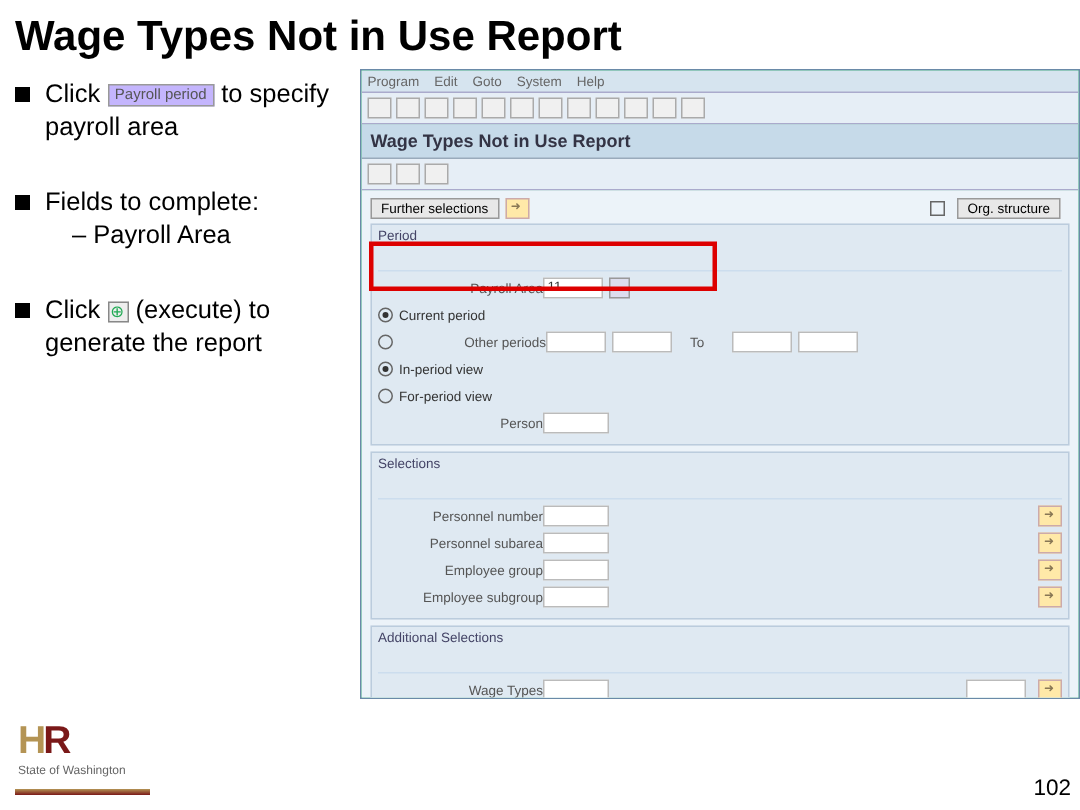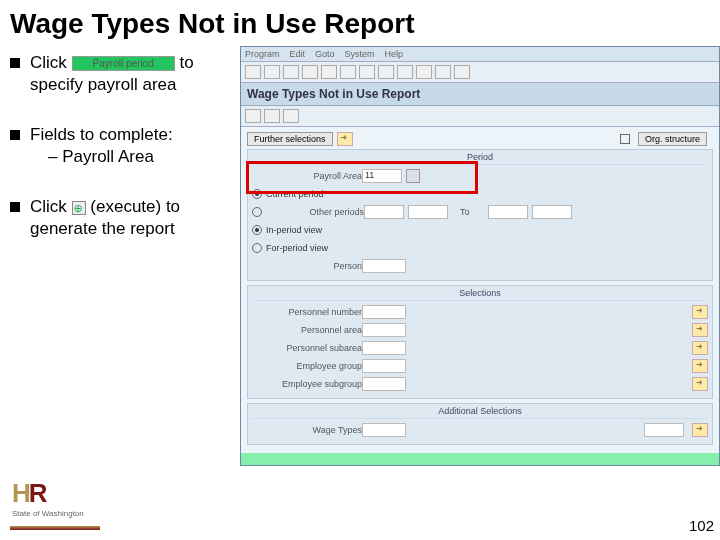--- a/index.html
+++ b/index.html
@@ -4,41 +4,41 @@
 <style>
   * { box-sizing: border-box; margin: 0; padding: 0; }
   body { font-family: Arial, Helvetica, sans-serif; width: 720px; height: 540px; background: #fff; position: relative; }
   .slide { width: 720px; height: 540px; position: relative; }
   .title { font-size: 28px; font-weight: bold; padding: 8px 10px 6px; }
   .content { display: flex; }
   .left { width: 240px; padding: 6px 8px 0 10px; font-size: 17px; line-height: 1.3; }
   .bullet { display: flex; margin-bottom: 28px; }
   .sq { width: 10px; height: 10px; background: #000; margin: 6px 10px 0 0; flex-shrink: 0; }
   .btxt { flex: 1; }
-  .inline-btn { display: inline-block; background: #22c55e; border: 1px solid #999; font-size: 10px; padding: 0 20px; vertical-align: middle; color: #555; }
+  .inline-btn { display: inline-block; background: #c4b5fd; border: 1px solid #999; font-size: 10px; padding: 0 4px; vertical-align: middle; color: #555; }
   .exec-icon { display: inline-block; width: 14px; height: 14px; border: 1px solid #888; background: #eee; vertical-align: middle; position: relative; }
   .exec-icon::after { content: "⊕"; font-size: 11px; position: absolute; top: -1px; left: 1px; color: #2a5; }
   .sub { margin-left: 18px; }
   .right { flex: 1; border: 1px solid #6a8aa8; background: #86efac; font-size: 9px; color: #333; height: 420px; overflow: hidden; }
   .menubar { background: #d6e4ef; border-bottom: 1px solid #aac; padding: 2px 4px; display: flex; gap: 10px; color: #666; }
   .toolbar { background: #e6eef6; border-bottom: 1px solid #aac; padding: 3px 4px; display: flex; gap: 3px; align-items: center; }
   .tbtn { width: 16px; height: 14px; background: #f0f0f0; border: 1px solid #aaa; }
   .apptitle { background: #c6dae9; padding: 4px 6px; font-weight: bold; font-size: 12px; color: #334; border-bottom: 1px solid #9ab; }
   .toolbar2 { background: #e6eef6; border-bottom: 1px solid #aac; padding: 3px 4px; display: flex; gap: 3px; }
   .body-area { padding: 4px 6px; background: #ecf3f9; }
   .rowline { display: flex; align-items: center; margin-bottom: 2px; min-height: 16px; }
   .lbl { width: 110px; color: #555; text-align: right; }
   .inp { background: #fff; border: 1px solid #bbb; height: 14px; width: 30px; display: inline-block; margin-right: 4px; font-size: 9px; padding: 0 2px; }
   .inp.sm { width: 40px; }
   .inp.md { width: 44px; }
   .valbtn { width: 14px; height: 14px; background: #dde; border: 1px solid #999; display: inline-block; }
   .arrowbtn { width: 16px; height: 14px; background: #ffe9a8; border: 1px solid #caa; display: inline-block; margin-left: 4px; position: relative; }
   .arrowbtn::after { content: "➜"; font-size: 8px; position: absolute; top: 0; left: 3px; color: #875; }
   .section { background: #dfe9f2; border: 1px solid #bcd; margin-bottom: 4px; padding: 2px 4px 4px; }
-  .sectitle { font-size: 9px; color: #446; border-bottom: 1px solid #cde; margin-bottom: 3px; padding-bottom: 2px; text-align: center; }
+  .sectitle { font-size: 9px; color: #446; border-bottom: 1px solid #cde; margin-bottom: 3px; padding-bottom: 18px; }
   .radio { width: 10px; height: 10px; border: 1px solid #666; border-radius: 50%; display: inline-block; margin-right: 4px; vertical-align: middle; position: relative; }
   .radio.sel::after { content: ""; width: 4px; height: 4px; background: #333; border-radius: 50%; position: absolute; top: 2px; left: 2px; }
   .redbox { position: absolute; border: 3px solid #d00; pointer-events: none; }
   .topright { position: absolute; right: 6px; display: flex; align-items: center; gap: 4px; }
   .orgbtn { background: #e8e8e8; border: 1px solid #999; font-size: 9px; padding: 0 6px; height: 14px; }
   .chk { width: 10px; height: 10px; border: 1px solid #666; display: inline-block; margin-right: 4px; }
   .footer { position: absolute; bottom: 20px; left: 12px; display: flex; align-items: flex-end; gap: 2px; justify-content: flex-end; }
   .hr-logo { font-family: Impact, Arial Black, sans-serif; font-size: 26px; font-weight: 900; letter-spacing: -2px; }
   .hr-h { color: #b49454; }
   .hr-r { color: #7a1818; }
@@ -153,25 +153,20 @@
         </div>
 
         <div class="section">
           <div class="sectitle">Selections</div>
           <div class="rowline">
               <span class="lbl">Personnel number</span>
               <span class="inp md"></span>
               <span class="arrowbtn" style="margin-left:auto;"></span>
             </div>
           <div class="rowline">
-              <span class="lbl">Personnel area</span>
-              <span class="inp md"></span>
-              <span class="arrowbtn" style="margin-left:auto;"></span>
-            </div>
-          <div class="rowline">
               <span class="lbl">Personnel subarea</span>
               <span class="inp md"></span>
               <span class="arrowbtn" style="margin-left:auto;"></span>
             </div>
           <div class="rowline">
               <span class="lbl">Employee group</span>
               <span class="inp md"></span>
               <span class="arrowbtn" style="margin-left:auto;"></span>
             </div>
           <div class="rowline">

